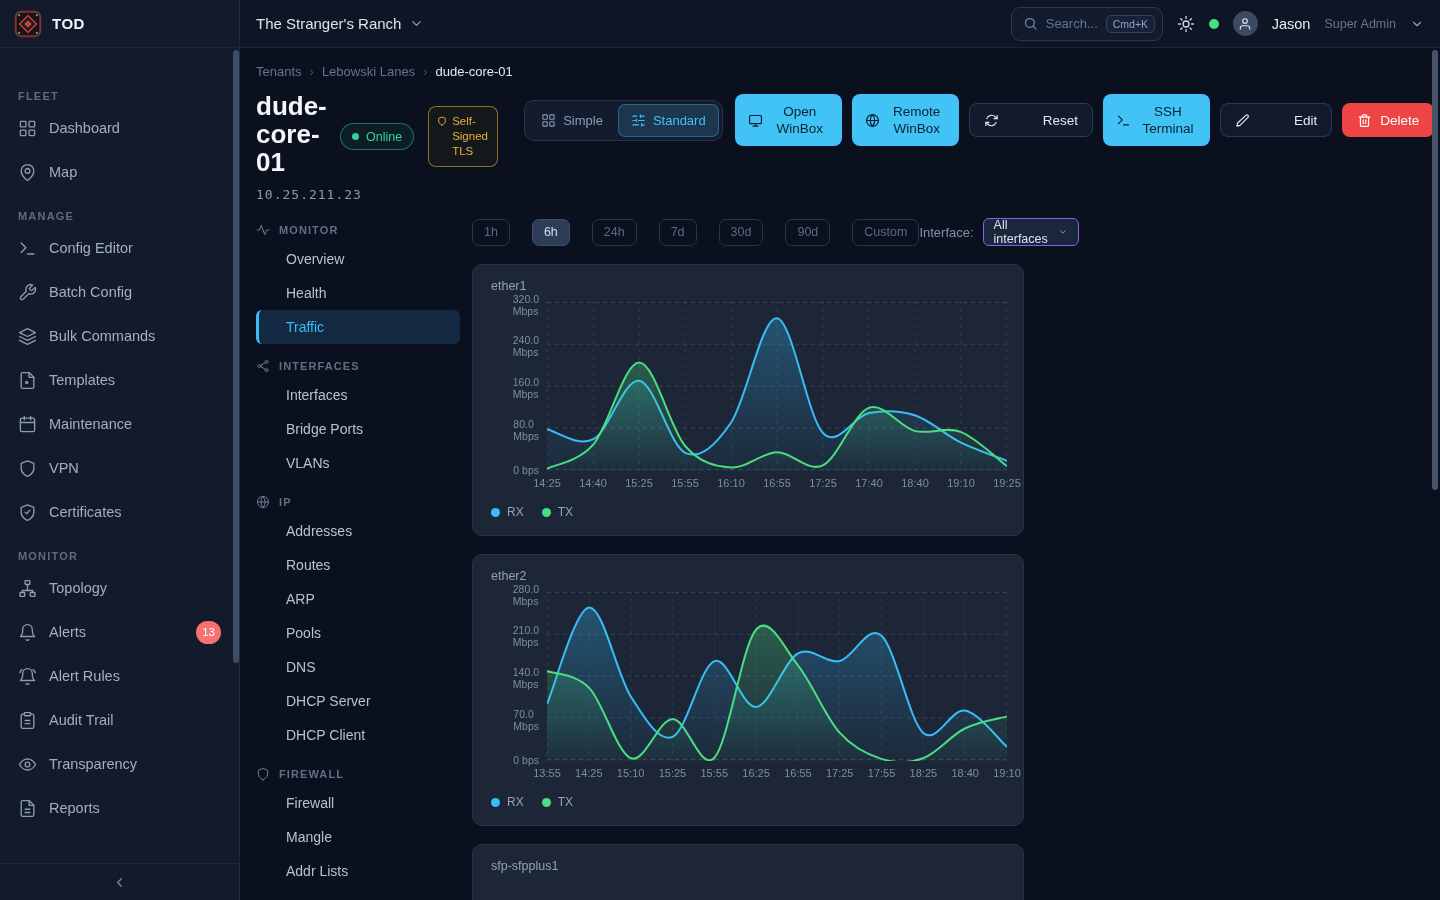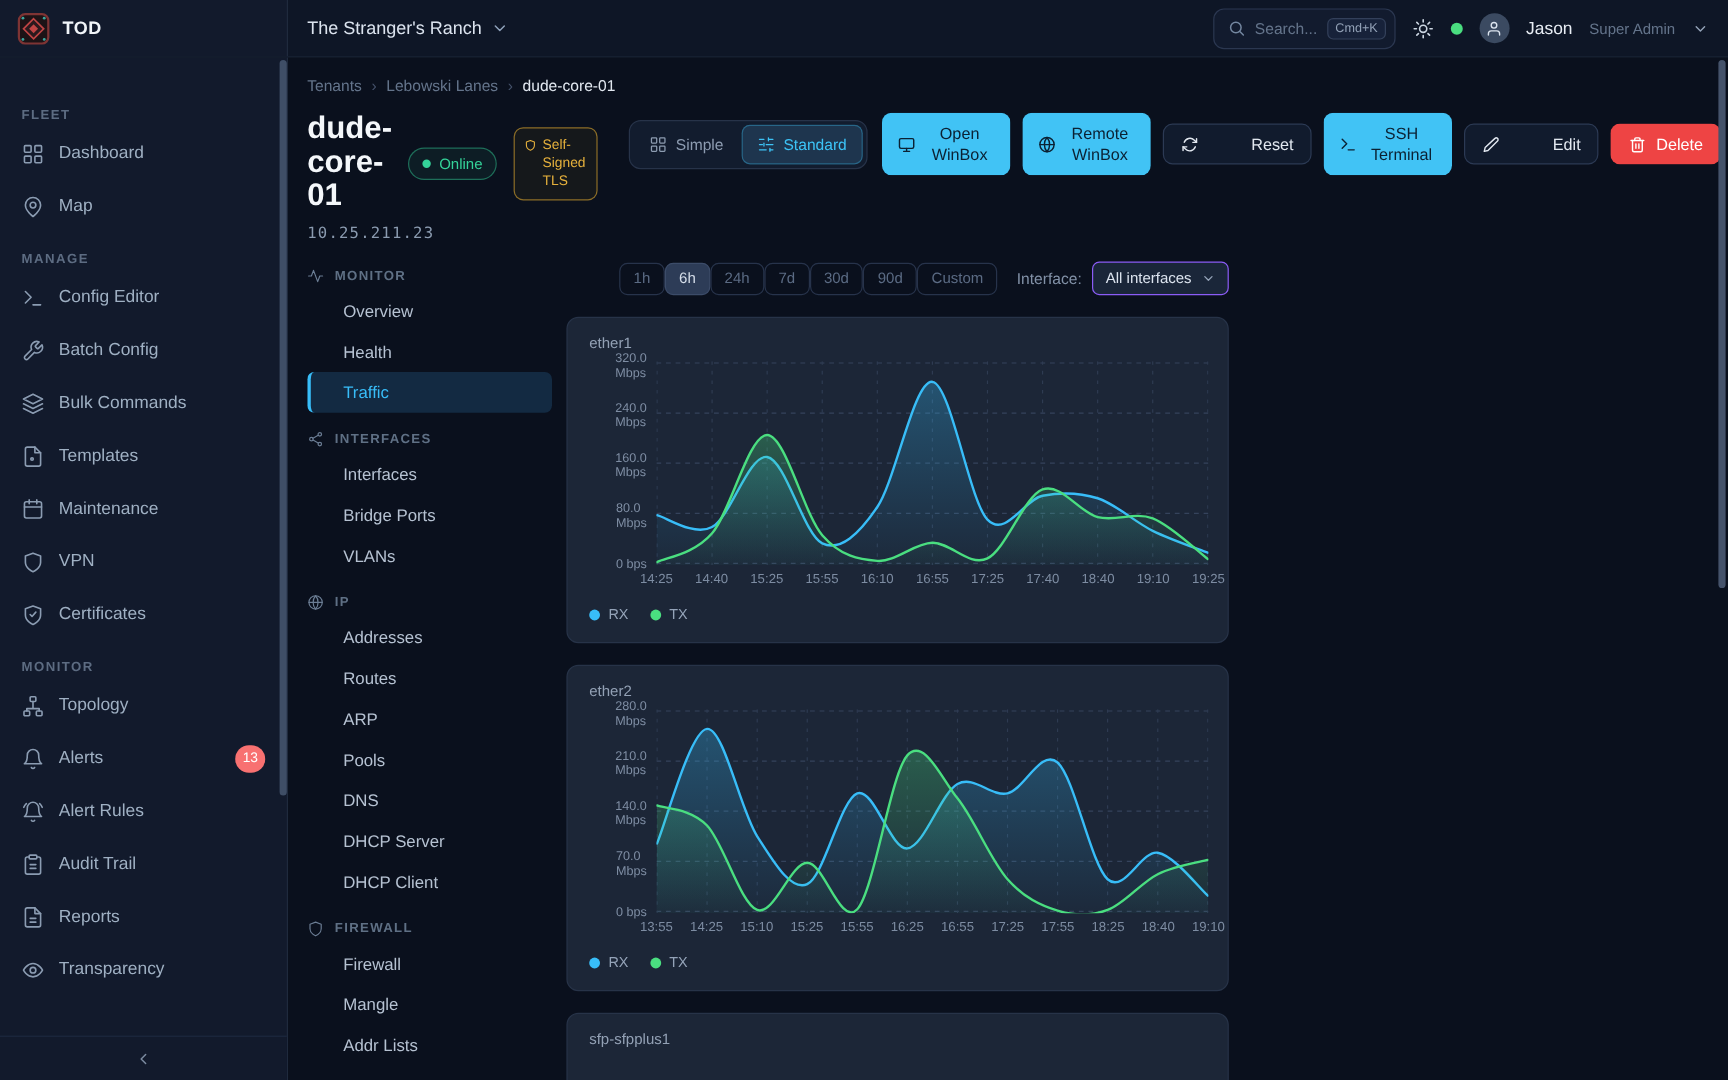--- a/index.html
+++ b/index.html
@@ -87,21 +87,21 @@
   .subnav-group-header { display:flex; align-items:center; gap:9px; height:24px; color:#5f7085;
     font-size:11px; letter-spacing:1.1px; font-weight:bold; }
   .subnav-group-header .sicon { width:14px; height:14px; color:#6b7d94; }
   .subnav-item { height:34px; display:flex; align-items:center; padding-left:27px; font-size:14px;
     color:#b6c2d2; border-radius:6px; cursor:pointer; border-left:3px solid transparent; }
   .subnav-item.active { background:#132a42; color:#38bdf8; border-left-color:#38bdf8; }
 
   
   .charts-col { width:552px; flex:0 0 552px; }
   .chart-toolbar { display:flex; align-items:center; justify-content:space-between; margin-bottom:18px; }
-  .ranges { display:flex; gap:0;margin-left:44px; }
+  .ranges { display:flex; gap:22px; }
   .range-btn { height:27px; padding:0 11px; border-radius:7px; border:1px solid #27334b; background:transparent;
     color:#5b6b84; font-size:12.5px; display:flex; align-items:center; cursor:pointer; font-family:inherit; }
   .range-btn.active { background:#2d3c57; color:#d5dde9; border-color:#3c4c69; }
   .iface { display:flex; align-items:center; gap:9px; }
   .iface-label { font-size:13px; color:#8291a7; }
   .iface-select { display:flex; align-items:center; gap:8px; height:28px; padding:0 10px; border-radius:6px;
     background:#1a2639; border:1px solid #8b5cf6; color:#dce4ef; font-size:12.5px; cursor:pointer; }
   .iface-select .chev { width:12px; height:12px; color:#94a3b8; }
 
   .chart-card { background:#1c2637; border:1px solid #273348; border-radius:10px; padding:14px 18px 16px 18px;
@@ -314,34 +314,34 @@
               <rect x="8" y="2" width="8" height="4" rx="1"></rect>
               <path d="M16 4h2a2 2 0 0 1 2 2v14a2 2 0 0 1-2 2H6a2 2 0 0 1-2-2V6a2 2 0 0 1 2-2h2"></path>
               <path d="M9 12h6M9 16h6"></path>
             </svg>
           </span>
           <span class="grow">Audit Trail</span>
         </div>
         <div class="side-item">
           <span class="sicon">
             <svg viewBox="0 0 24 24" fill="none" stroke="currentColor" stroke-width="1.7" stroke-linecap="round" stroke-linejoin="round" style="width:100%;height:100%;display:block">
+              <path d="M2 12s3.5-7 10-7 10 7 10 7-3.5 7-10 7-10-7-10-7z"></path>
+              <circle cx="12" cy="12" r="3"></circle>
+            </svg>
+          </span>
+          <span class="grow">Transparency</span>
+        </div>
+        <div class="side-item">
+          <span class="sicon">
+            <svg viewBox="0 0 24 24" fill="none" stroke="currentColor" stroke-width="1.7" stroke-linecap="round" stroke-linejoin="round" style="width:100%;height:100%;display:block">
               <path d="M14 2H6a2 2 0 0 0-2 2v16a2 2 0 0 0 2 2h12a2 2 0 0 0 2-2V8z"></path>
               <path d="M14 2v6h6M9 13h6M9 17h6"></path>
             </svg>
           </span>
           <span class="grow">Reports</span>
-        </div>
-        <div class="side-item">
-          <span class="sicon">
-            <svg viewBox="0 0 24 24" fill="none" stroke="currentColor" stroke-width="1.7" stroke-linecap="round" stroke-linejoin="round" style="width:100%;height:100%;display:block">
-              <path d="M2 12s3.5-7 10-7 10 7 10 7-3.5 7-10 7-10-7-10-7z"></path>
-              <circle cx="12" cy="12" r="3"></circle>
-            </svg>
-          </span>
-          <span class="grow">Transparency</span>
         </div>
       </div>
     <div class="sidebar-footer">
       <span id="collapse-chev">
           <span style="width:15px;height:15px;display:block">
             <svg viewBox="0 0 24 24" fill="none" stroke="currentColor" stroke-width="2" stroke-linecap="round" stroke-linejoin="round" style="width:100%;height:100%;display:block">
               <path d="m15 18-6-6 6-6"></path>
             </svg>
           </span>
         </span>

